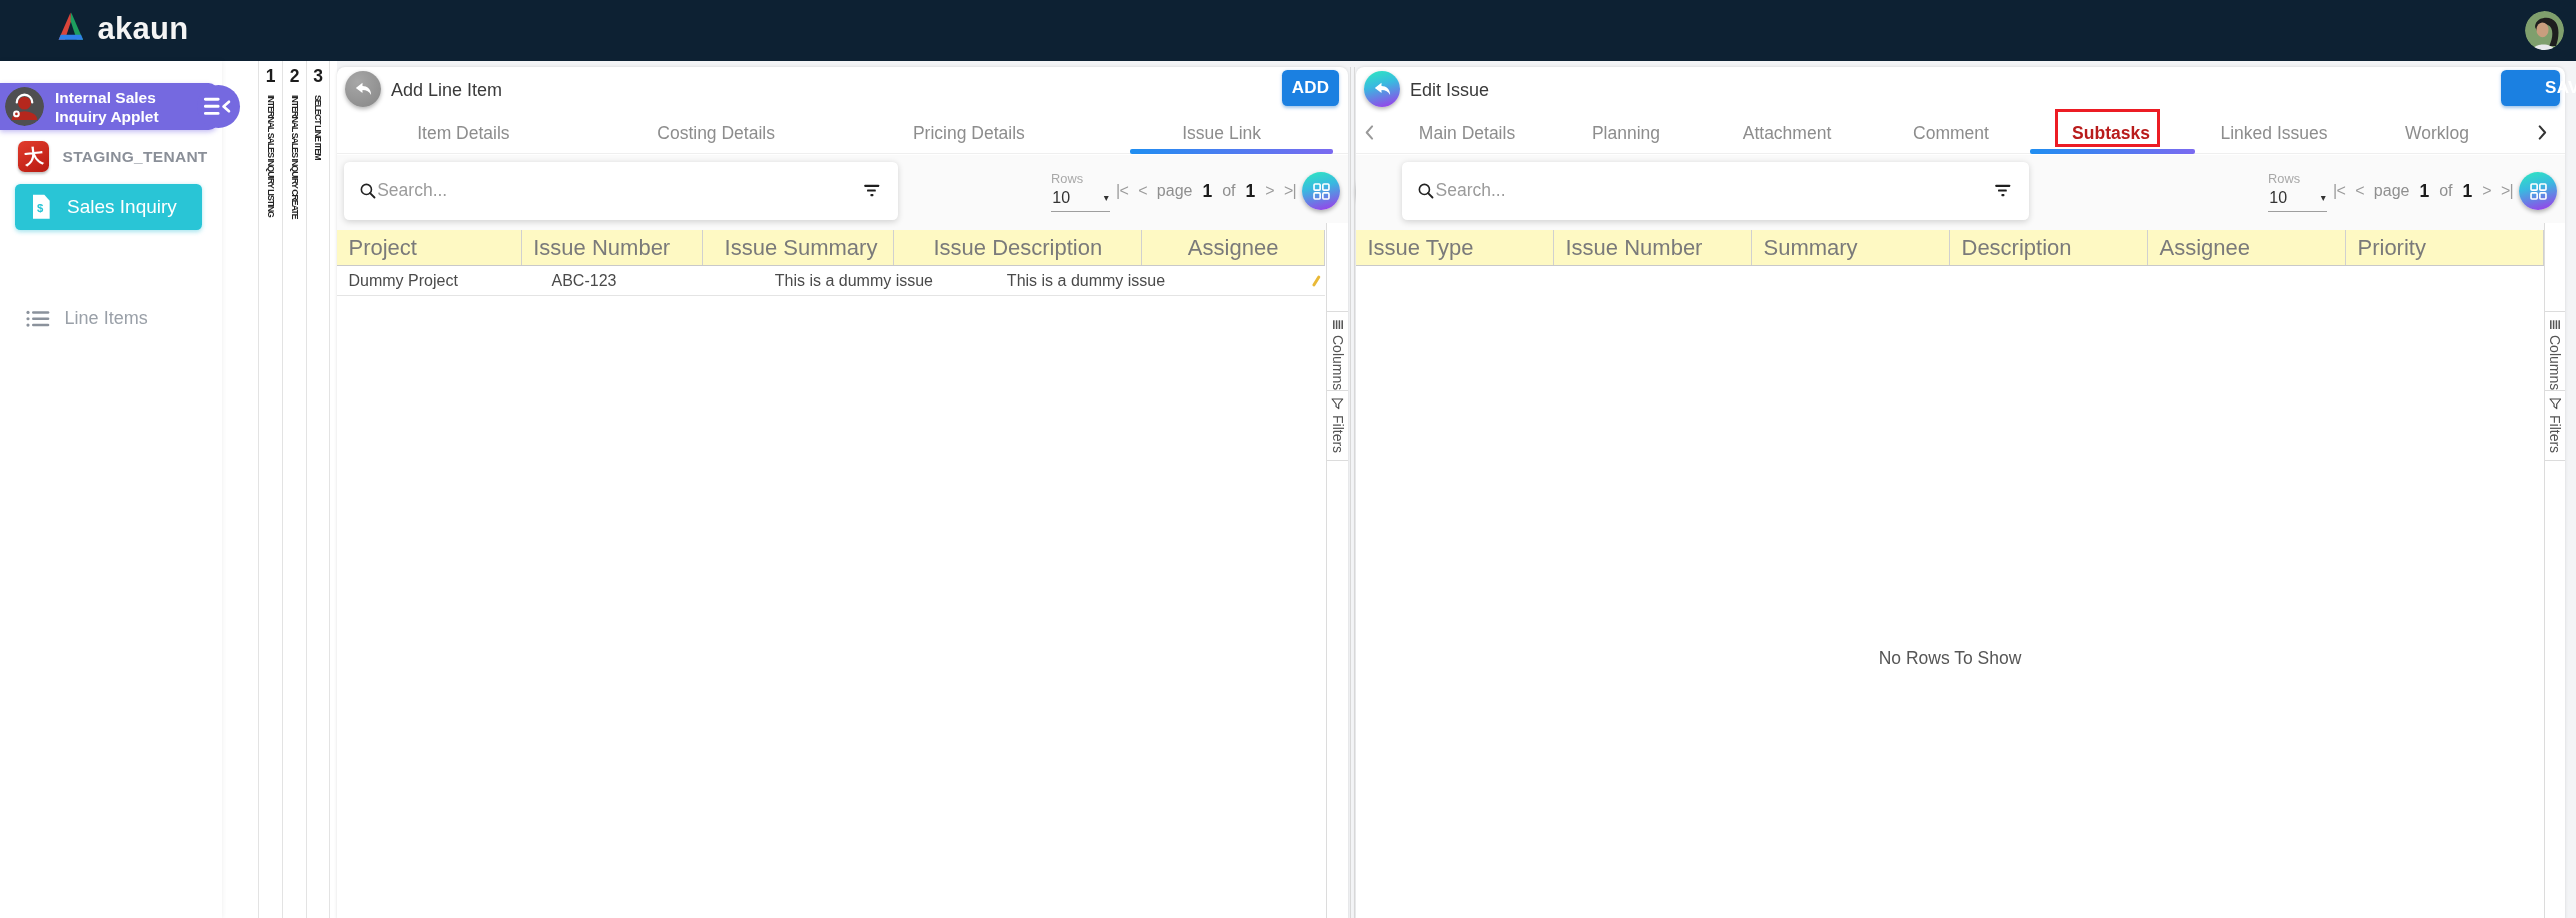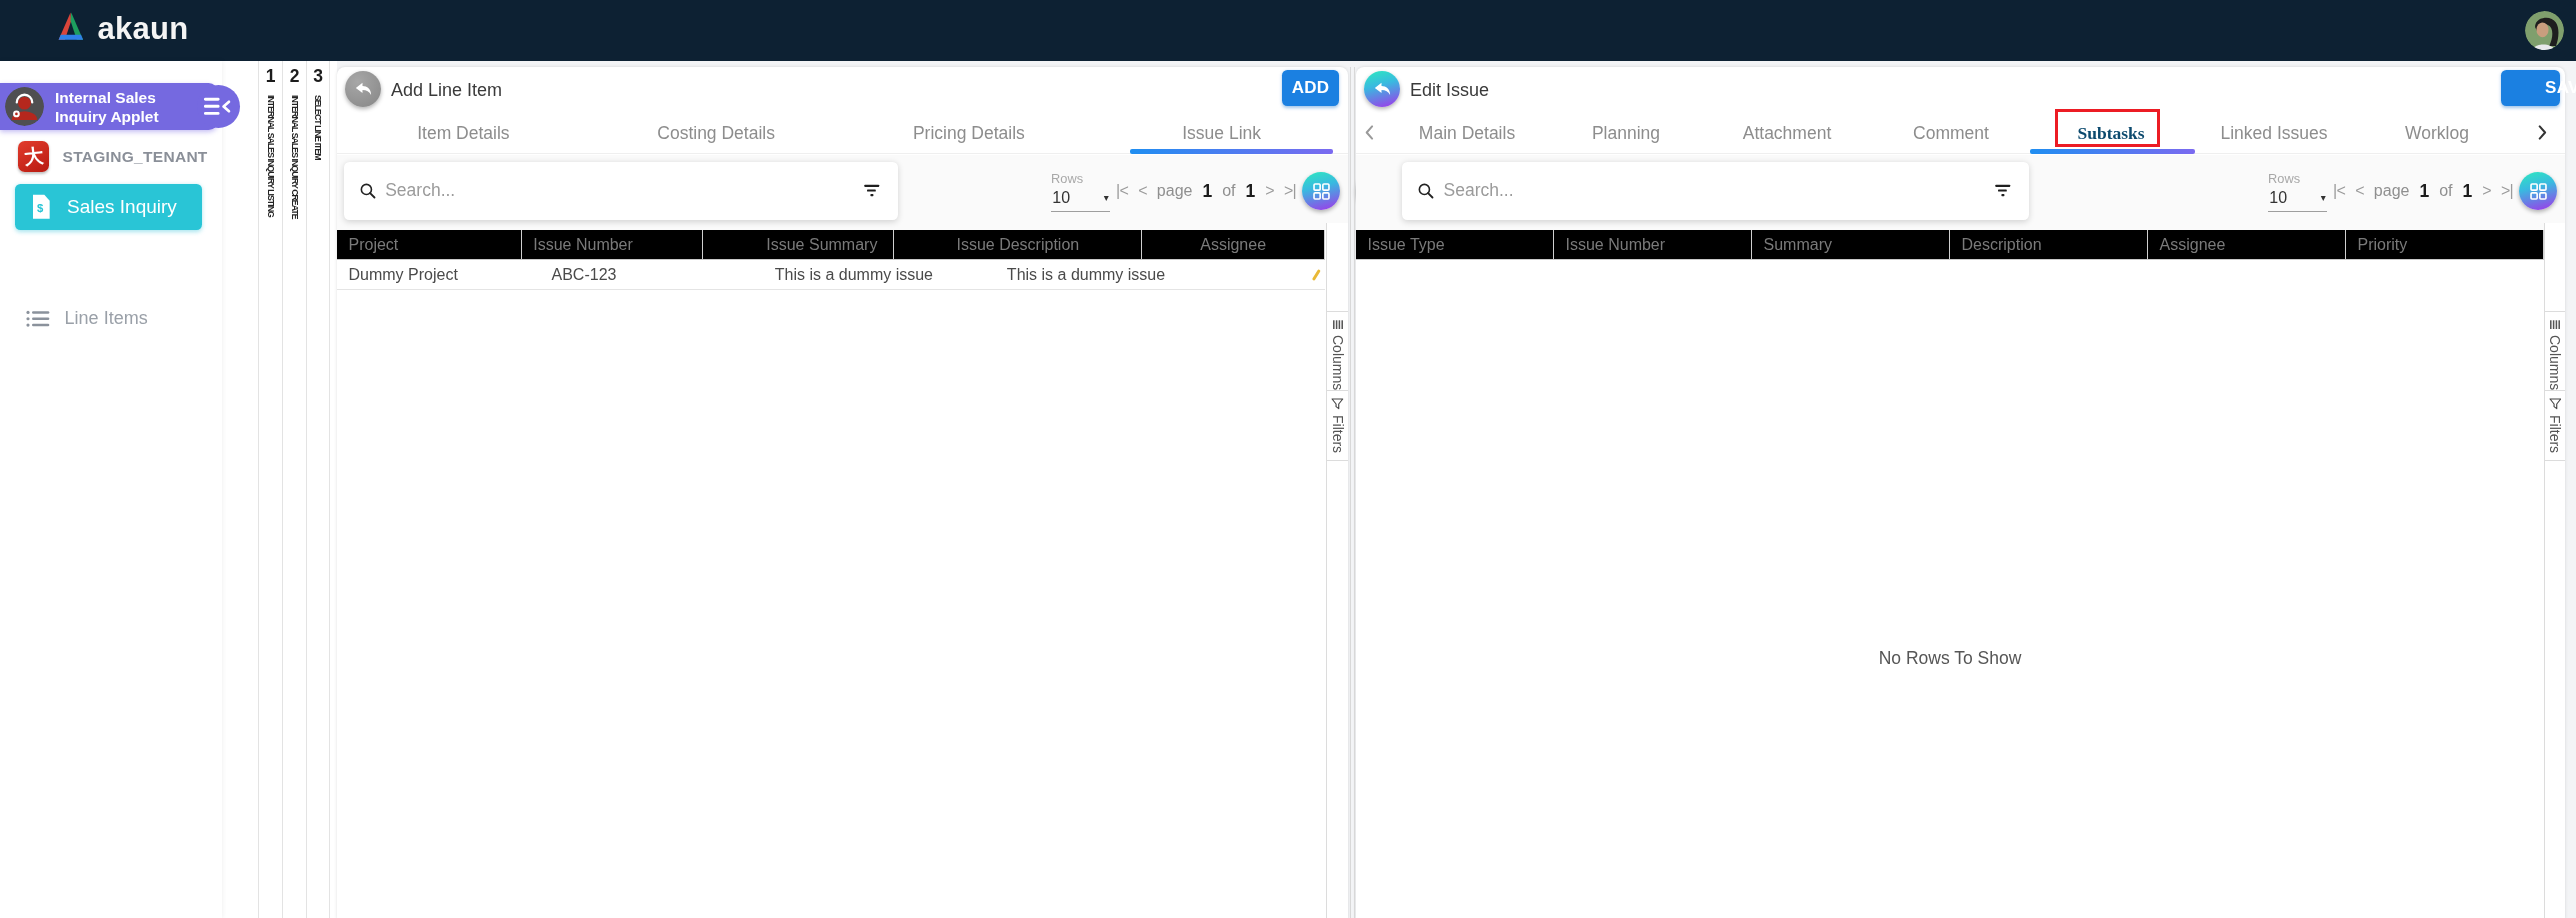--- a/index.html
+++ b/index.html
@@ -63,59 +63,59 @@
                 color:#fff; font-size:17px; font-weight:700; letter-spacing:0.3px; cursor:pointer;
                 box-shadow:0 1.3px 3.4px rgba(20,110,200,.4); font-family:"Liberation Sans",sans-serif; }
   .lp-action { left:945px; width:57px; }
   .rp-action { left:1145px; width:59px;padding-left:44px; }
 
   .tabbar { position:absolute; left:0; top:47px; width:100%; height:40px; border-bottom:0.7px solid #efefef; }
   .lp-tabs { display:flex; }
   .lp-tab { flex:1; text-align:center; line-height:38px; font-size:17.5px; color:#8d8d8d; cursor:pointer; }
   .rp-tab { position:absolute; transform:translateX(-50%); line-height:38px; font-size:17.5px; color:#8d8d8d;
             cursor:pointer; white-space:nowrap; }
-  .rp-tab.active { color:#0c4a6e; font-weight:600;font-family:Liberation Serif, serif; }
+  .rp-tab.active { color:#b91c1c; font-weight:600; }
   .underline { position:absolute; bottom:-0.7px; height:4.7px; border-radius:2px;
                background:linear-gradient(90deg,#1f8ef1,#7b6af0); }
   .lp-underline { left:793px; width:203px; }
   .rp-underline { left:674px; width:165px; }
   .tab-chev { position:absolute; top:9.4px; width:13.5px; height:20px; cursor:pointer; }
   .chev-l { left:8px; } .chev-r { right:15px; }
 
   .annotation-box { position:absolute; left:699px; top:42px; width:105px; height:38px;
                     border:3.4px solid #ec1c24; z-index:6; pointer-events:none; }
 
   .quickbar { position:absolute; left:0; top:88px; width:100%; height:75px; background:#fafafa; }
   .searchbox { position:absolute; top:6.7px; height:58px; background:#ffffff; border-radius:5.4px;
                box-shadow:0 1.3px 6px rgba(0,0,0,0.16); display:flex; align-items:center; }
   .lp .searchbox { left:6.7px; width:554px; }
   .rp .searchbox { left:46px; width:627px; }
   .searchbox svg.mag { margin-left:15px; flex:0 0 auto; }
   .searchbox input { flex:1; border:none; outline:none; background:transparent; font-size:17.5px; color:#333;
-                     margin-left:9px; font-family:"Liberation Sans",sans-serif; }
+                     margin-left:1px; font-family:"Liberation Sans",sans-serif; }
   .searchbox input::placeholder { color:#9b9b9b; }
   .filter-ico { margin-right:17.5px; cursor:pointer; display:flex; }
   .plus-btn { left:0px; top:104px; width:39px; height:39px; box-shadow:0 2px 4.7px rgba(0,0,0,.3); }
 
   .cluster { position:absolute; right:8px; top:10.8px; height:51px; display:flex; align-items:center; gap:6px; }
   .rows-box { width:59px; cursor:pointer; }
   .rows-label { font-size:12.8px; color:#a8a8a8; margin-bottom:2.7px; }
   .rows-val { display:flex; align-items:center; justify-content:space-between; font-size:16px; color:#333;
               border-bottom:1.3px solid #9e9e9e; padding:0 1.3px 4px 1.3px; }
   .caret { font-size:10px; color:#333; }
   .pager { display:flex; align-items:center; gap:10px; font-size:16px; }
   .pg { color:#9b9b9b; cursor:pointer; letter-spacing:-0.7px; }
   .pg-word { color:#8f8f8f; }
   .pg-num { color:#1c1c1c; font-weight:700; font-size:17.5px; }
   .grid-btn { position:relative; width:38px; height:38px; box-shadow:0 2px 4.7px rgba(0,0,0,.3); flex:0 0 auto; }
 
   .grid { position:absolute; left:0; top:163px; bottom:0; overflow:hidden; }
   .lp .grid { width:988px; }
   .rp .grid { width:1188px; }
-  .ghead { display:flex; height:30px; background:#000000; align-items:center; font-size:16px; color:#7a7a7a;
+  .ghead { display:flex; height:36px; background:#fef9c3; align-items:center; font-size:22px; color:#7a7a7a;
            border-bottom:0.7px solid #c9c9c9; }
   .ghead .cell { border-right:0.7px solid #d0d0d0; height:100%; display:flex; align-items:center; }
   .grow { display:flex; height:30px; background:#fff; border-bottom:0.7px solid #e4e4e4; align-items:center;
           font-size:16px; color:#4a4a4a; position:relative; }
   .c1 { width:203px; padding-left:11.5px; }
   .c2 { width:199px; padding-left:11.5px; }
   .c3 { width:210px; justify-content:flex-end; text-align:right; padding-right:16px; }
   .c4 { width:274px; justify-content:center; text-align:center; }
   .c5 { width:202px; justify-content:center; text-align:center; }
   .rc { width:202px; padding-left:11.5px; }

